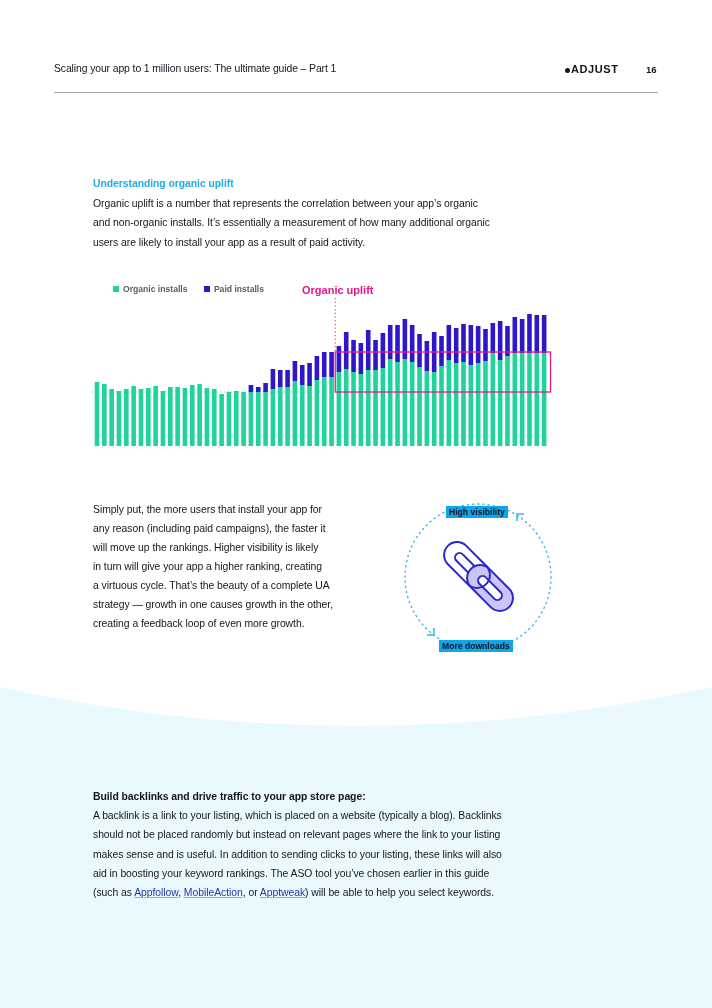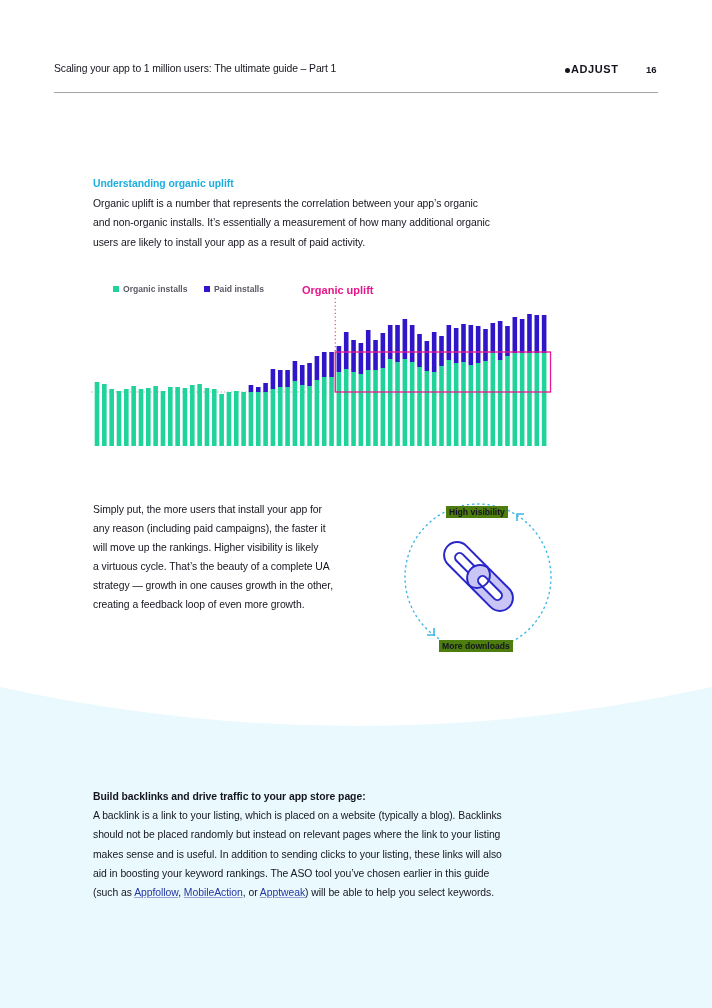--- a/index.html
+++ b/index.html
@@ -32,21 +32,21 @@
     
     .legend { left: 93px; top: 283px; font-size: 8.6px; line-height: 12px; color: #5b5b66; white-space: nowrap; font-weight: bold; margin-left: 20px; }
     .legend-item { display: inline-block; margin-right: 14px; }
     .swatch { display: inline-block; width: 6px; height: 6px; margin-right: 4px; vertical-align: 0px; }
     .uplift-label { left: 302px; top: 283px; font-size: 11px; line-height: 14px; font-weight: bold; color: #e8168a; white-space: nowrap; text-align: right; }
 
     .chart-svg { position: absolute; left: 85px; top: 290px; width: 480px; height: 160px; z-index: 1; }
 
     
     .diagram { position: absolute; left: 395px; top: 495px; width: 170px; height: 165px; z-index: 1; }
-    .diag-label { position: absolute; font-size: 8.6px; font-weight: bold; color: #15151f; background: #4d7c0f; padding: 0 3px; white-space: nowrap; line-height: 12px; z-index: 2; }
+    .diag-label { position: absolute; font-size: 8.6px; font-weight: bold; color: #15151f; background: #0ea5e9; padding: 0 3px; white-space: nowrap; line-height: 12px; z-index: 2; }
     .diag-top { left: 446px; top: 506px; }
     .diag-bottom { left: 439px; top: 640px; }
   </style>
 </head>
 <body>
 
 <svg class="bg-wave" viewBox="0 0 712 1008" xmlns="http://www.w3.org/2000/svg">
   <path d="M0,687 Q356,765 712,687 L712,1008 L0,1008 Z" fill="#eaf9fe"></path>
 </svg>
 
@@ -174,20 +174,21 @@
     <rect x="456.83" y="63" width="4.6" height="93" fill="#20d39b"></rect>
     <rect x="456.83" y="25" width="4.6" height="38" fill="#2f17c9"></rect>
     <rect x="250.225" y="62" width="215.30300000000003" height="40" fill="none" stroke="#e8168a" stroke-width="1.3"></rect>
     <line x1="250.225" x2="250.225" y1="8" y2="62" stroke="#e8168a" stroke-width="1" stroke-dasharray="1.2 2.5"></line>
   </svg>
 
 <div class="layer para s2">
   <span class="ln">Simply put, the more users that install your app for</span>
   <span class="ln">any reason (including paid campaigns), the faster it</span>
   <span class="ln">will move up the rankings. Higher visibility is likely</span>
+  <span class="ln">in turn will give your app a higher ranking, creating</span>
   <span class="ln">a virtuous cycle. That’s the beauty of a complete UA</span>
   <span class="ln">strategy — growth in one causes growth in the other,</span>
   <span class="ln">creating a feedback loop of even more growth.</span>
 </div>
 
 <svg class="diagram" viewBox="0 0 170 165" xmlns="http://www.w3.org/2000/svg">
   <circle cx="83" cy="82" r="73" fill="none" stroke="#3cb8e6" stroke-width="1.4" stroke-dasharray="1.2 4" stroke-linecap="round"></circle>
   <polyline points="122,26 122,19 129,19" fill="none" stroke="#3cb8e6" stroke-width="1.6"></polyline>
   <polyline points="39,133 39,140 32,140" fill="none" stroke="#3cb8e6" stroke-width="1.6"></polyline>
   <g>

